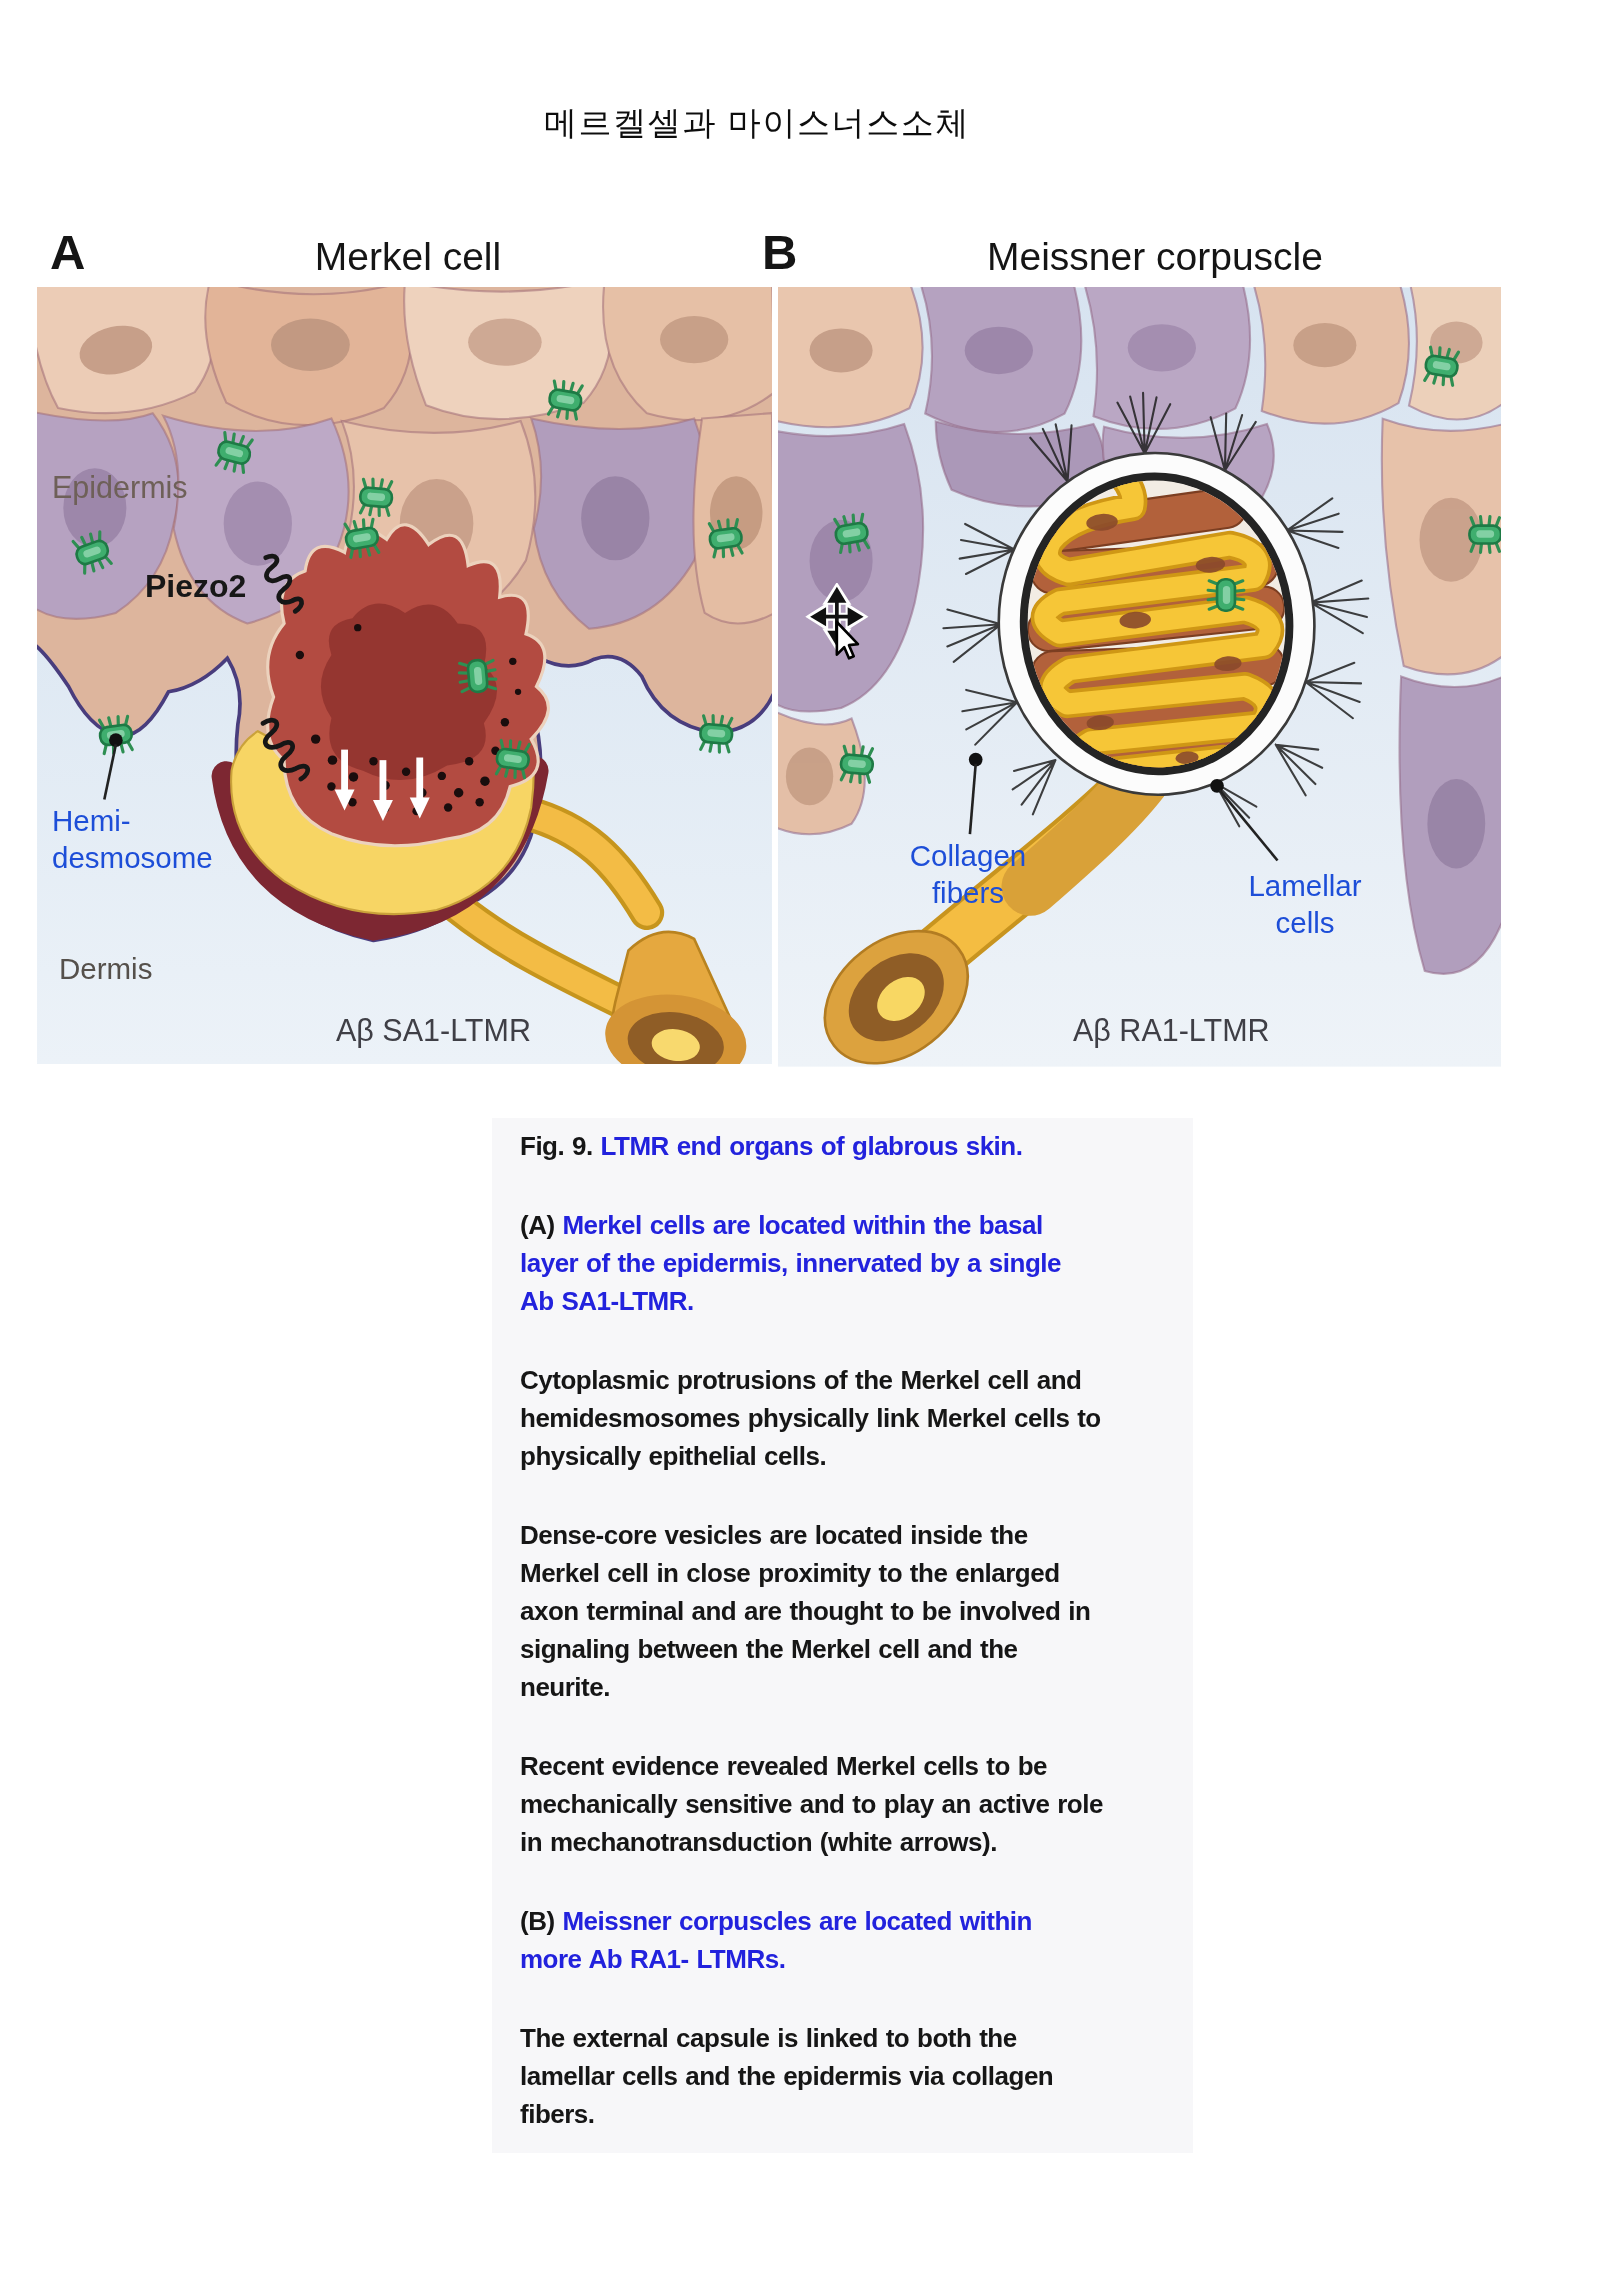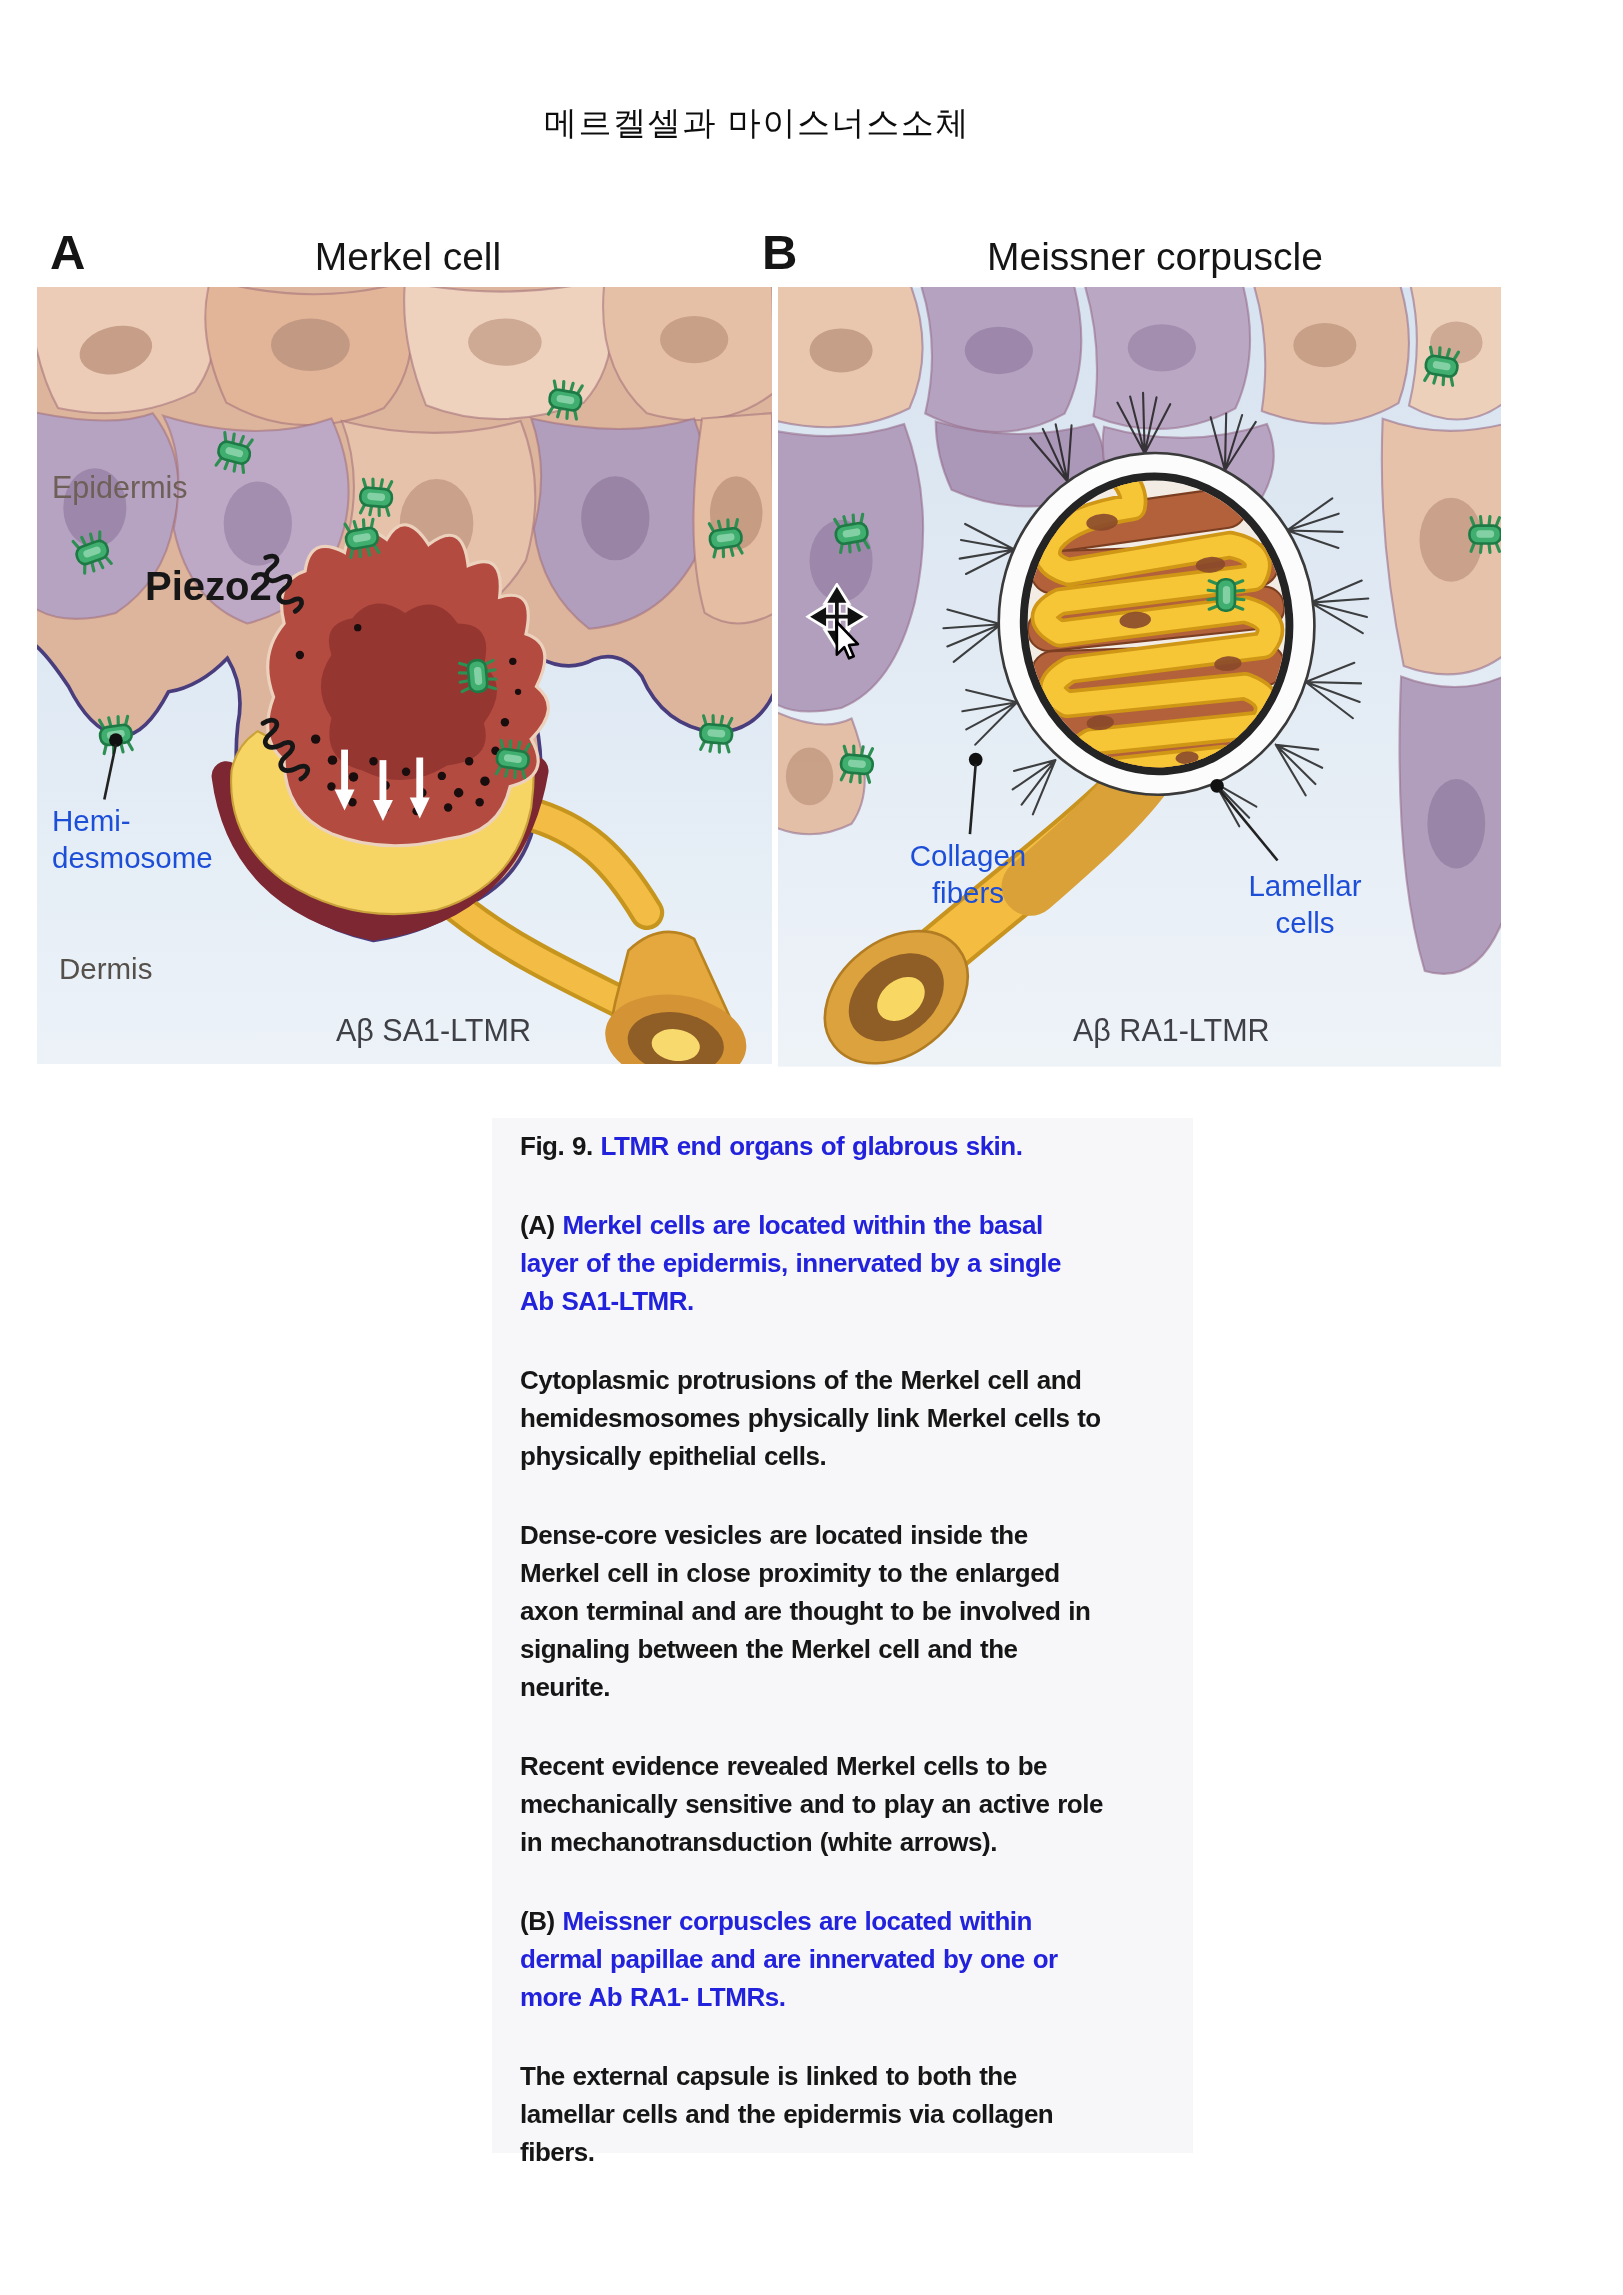--- a/index.html
+++ b/index.html
@@ -9,21 +9,21 @@
   }
   .abs{position:absolute;}
   .page-title{
     left:452px;top:101px;width:610px;text-align:center;
     font-size:33px;font-weight:500;color:#0d0d0d;letter-spacing:1.6px;white-space:nowrap;
   }
   .fig-letter{font-size:49px;font-weight:700;color:#151515;line-height:53px;}
   .fig-title{font-size:39px;font-weight:400;color:#151515;text-align:center;white-space:nowrap;line-height:53px;}
   .ann{font-size:29.5px;font-weight:500;color:#1d4ed8;white-space:nowrap;line-height:37px;}
   .ann-epidermis{color:#6e6058;font-size:30.5px;}
-  .ann-piezo2{color:#171717;font-weight:700;font-size:40px;}
+  .ann-piezo2{color:#171717;font-weight:700;font-size:32px;}
   .ann-dermis{color:#55504b;}
   .ann-afferent{color:#3f3f46;font-size:30.5px;text-align:right;}
   .ann-center{text-align:center;}
   .caption-bg{left:492px;top:1118px;width:701px;height:1035px;background:#f7f7f9;}
   .caption-text{left:520px;top:1127px;width:679px;}
   .cap-para{margin-bottom:41px;}
   .cap-line{font-size:26px;font-weight:700;line-height:38px;letter-spacing:-0.5px;word-spacing:1.1px;white-space:nowrap;}
   .seg-black{color:#161616;}
   .seg-blue{color:#2222dd;}
 </style>
@@ -364,21 +364,20 @@
       <div class="cap-line"><span class="seg-black">signaling between the Merkel cell and the</span></div>
       <div class="cap-line"><span class="seg-black">neurite.</span></div>
     </div>
     <div class="cap-para">
       <div class="cap-line"><span class="seg-black">Recent evidence revealed Merkel cells to be</span></div>
       <div class="cap-line"><span class="seg-black">mechanically sensitive and to play an active role</span></div>
       <div class="cap-line"><span class="seg-black">in mechanotransduction (white arrows).</span></div>
     </div>
     <div class="cap-para">
       <div class="cap-line"><span class="seg-black">(B) </span><span class="seg-blue">Meissner corpuscles are located within</span></div>
-      <div class="cap-line"><span class="seg-blue">dermal papillae and are innervated by one or</span></div>
       <div class="cap-line"><span class="seg-blue">more Ab RA1- LTMRs.</span></div>
     </div>
     <div class="cap-para">
       <div class="cap-line"><span class="seg-black">The external capsule is linked to both the</span></div>
       <div class="cap-line"><span class="seg-black">lamellar cells and the epidermis via collagen</span></div>
       <div class="cap-line"><span class="seg-black">fibers.</span></div>
     </div>
   </div>
 
 

